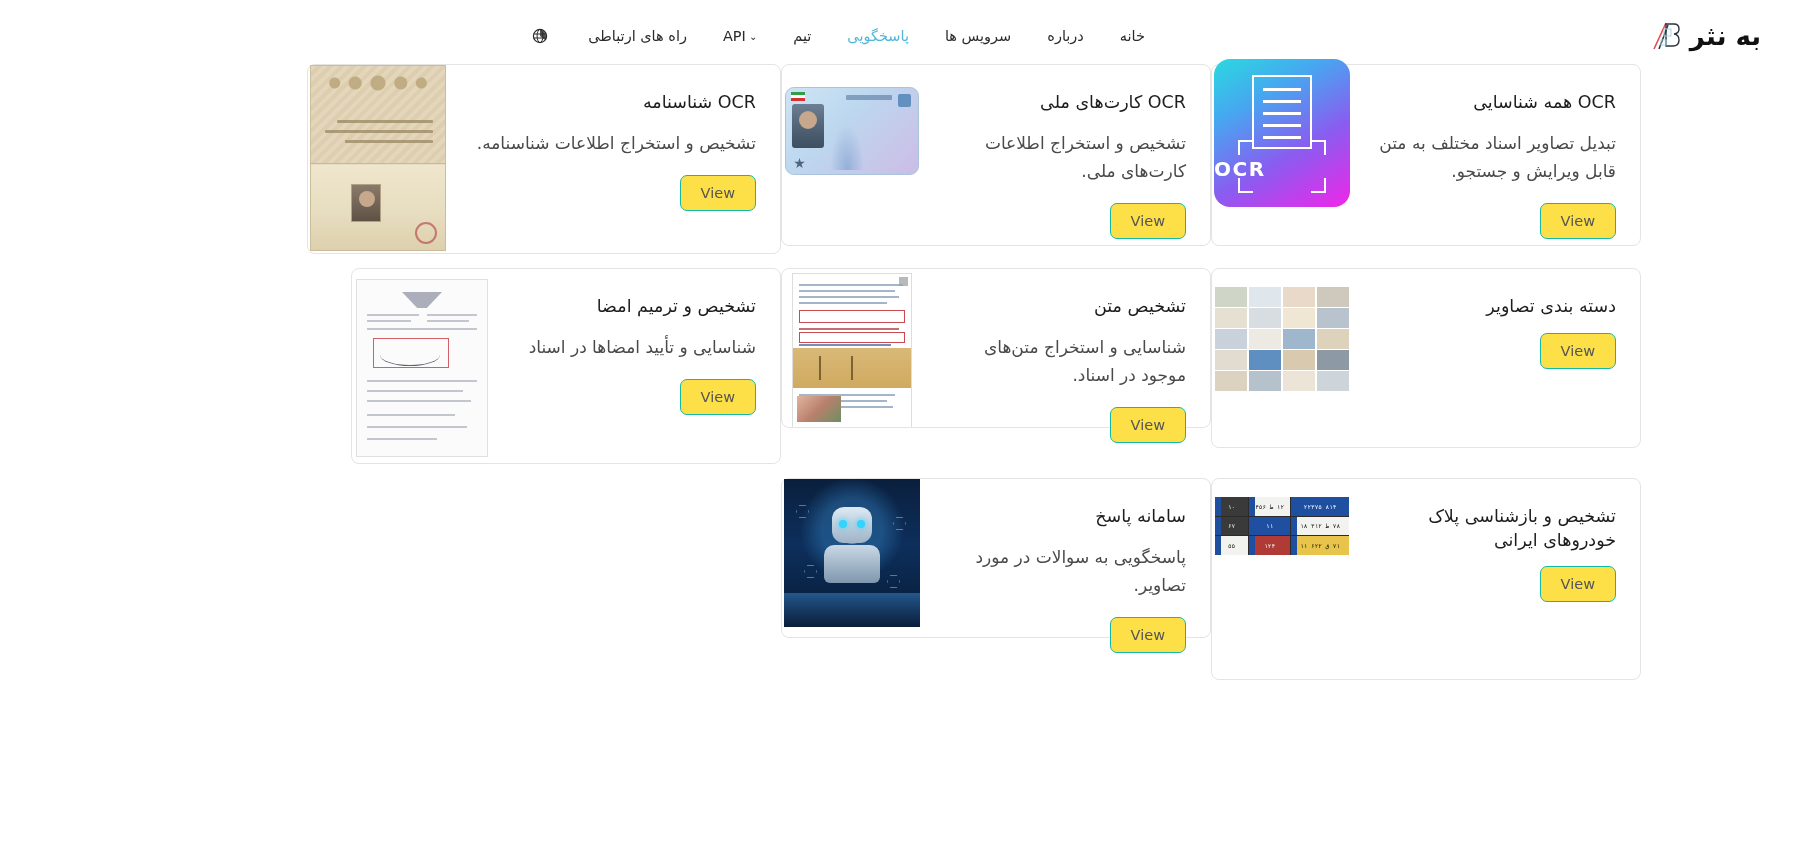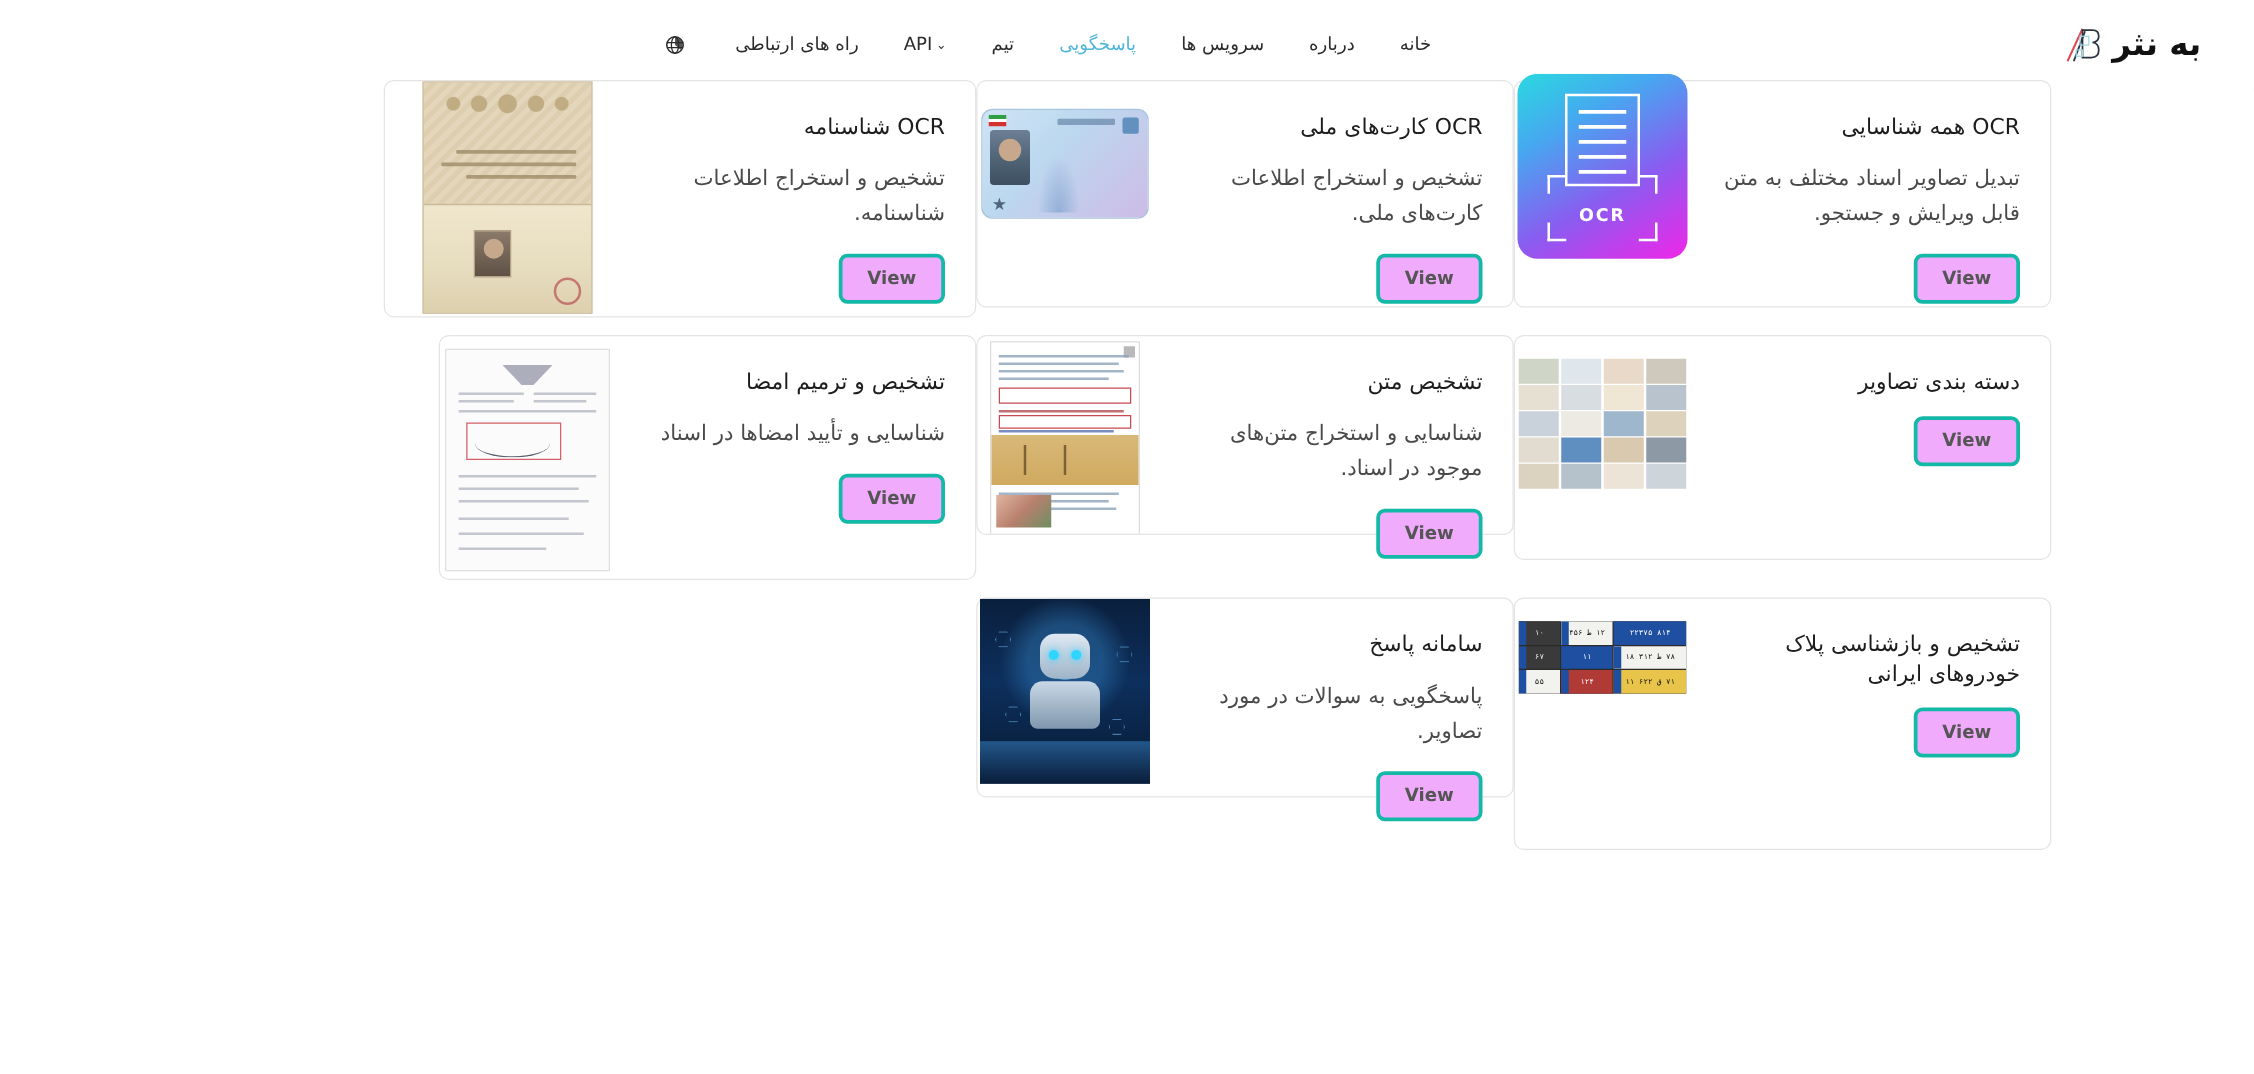--- a/index.html
+++ b/index.html
@@ -148,27 +148,26 @@
     line-height: 1.65;
     margin-bottom: 18px;
   }
 
   .view-btn {
     align-self: flex-start;
     min-width: 64px;
     padding: 9px 20px;
     font-size: 14.5px;
     color: #555555;
-    background: #f0abfc;
-    border: 3px solid #14b8a6;
+    background: #fde047;
+    border: 1px solid #14b8a6;
     border-radius: 7px;
     cursor: pointer;
     font-family: "DejaVu Sans", "Liberation Sans", sans-serif;
     direction: ltr;
-    font-weight: bold;
   }
 
   .card-media {
     flex: 0 0 auto;
     display: flex;
     align-items: flex-start;
     justify-content: center;
     position: relative;
     overflow: hidden;
   }
@@ -196,23 +195,23 @@
     background: #ffffff; display: block;
   }
   .thumb-ocr .doc i:nth-child(1) { top: 11px; }
   .thumb-ocr .doc i:nth-child(2) { top: 23px; }
   .thumb-ocr .doc i:nth-child(3) { top: 35px; }
   .thumb-ocr .doc i:nth-child(4) { top: 47px; }
   .thumb-ocr .doc i:nth-child(5) { top: 59px; }
   .thumb-ocr .ocr-label {
     position: absolute;
     left: 0; right: 0; bottom: 26px;
-    text-align: center;
+    text-align: left;
     color: #ffffff;
-    font-size: 14px;
+    font-size: 20px;
     letter-spacing: 1.5px;
     font-weight: 600;
     direction: ltr;
   }
   .thumb-ocr .br {
     position: absolute; width: 15px; height: 15px;
     border-color: #ffffff; border-style: solid; border-width: 0;
   }
   .thumb-ocr .br.tl { left: 24px; bottom: 52px; border-left-width: 2.5px; border-top-width: 2.5px; }
   .thumb-ocr .br.tr { right: 24px; bottom: 52px; border-right-width: 2.5px; border-top-width: 2.5px; }
@@ -548,21 +547,21 @@
             <span class="ln"></span>
               <span class="ln"></span>
               <span class="ln"></span>
               <span class="ln"></span>
               <span class="ln"></span>
             <span class="star"></span>
           </div>
         </div>
       </div>
 
-      <div class="card" style="width:474px;height:190px;padding-left:28px;">
+      <div class="card" style="width:474px;height:190px;">
         <div class="card-body">
           <div class="card-title">OCR شناسنامه</div>
           <div class="card-desc">تشخیص و استخراج اطلاعات شناسنامه.</div>
           <button class="view-btn">View</button>
         </div>
         <div class="card-media" style="width:140px;align-items:stretch;">
           <div class="thumb-birth">
             <div class="top"></div>
             <span class="orn"></span>
             <span class="tline"></span>

